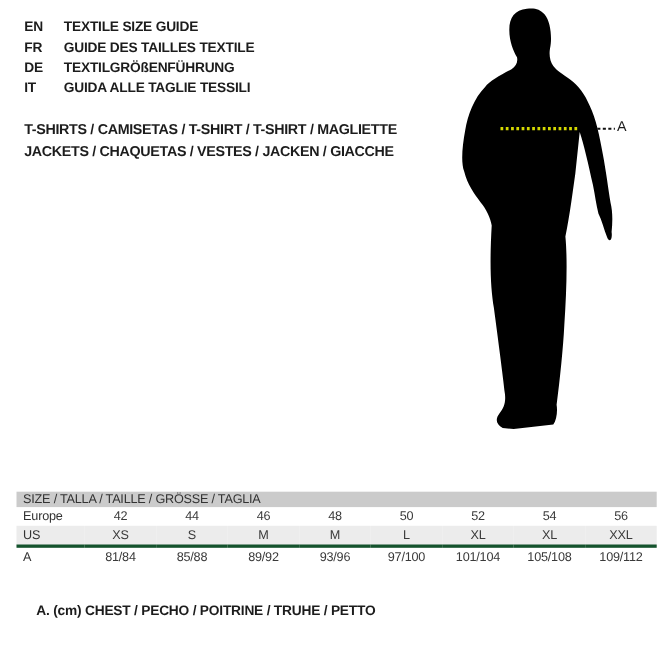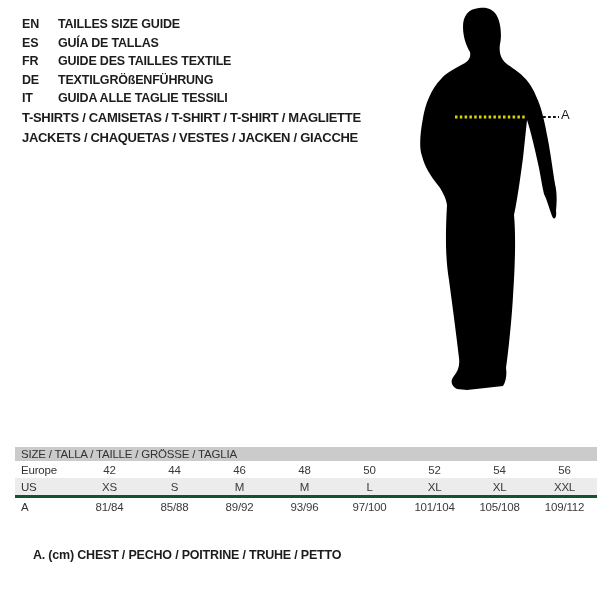--- a/index.html
+++ b/index.html
@@ -44,25 +44,21 @@
   .footnote { position:absolute; left:22px; top:548px; font-size:12.5px; font-weight:700; letter-spacing:-0.2px; white-space:nowrap;margin-left:11px; }
 </style>
 </head>
 <body>
 
 <div class="stage">
 
   <div class="langs">
     <div class="lang-row">
       <span class="lang-code">EN</span>
-      <span class="lang-title">TAILLES SIZE GUIDE</span>
-    </div>
-    <div class="lang-row">
-      <span class="lang-code">ES</span>
-      <span class="lang-title">GUÍA DE TALLAS</span>
+      <span class="lang-title">TEXTILE SIZE GUIDE</span>
     </div>
     <div class="lang-row">
       <span class="lang-code">FR</span>
       <span class="lang-title">GUIDE DES TAILLES TEXTILE</span>
     </div>
     <div class="lang-row">
       <span class="lang-code">DE</span>
       <span class="lang-title">TEXTILGRÖßENFÜHRUNG</span>
     </div>
     <div class="lang-row">

